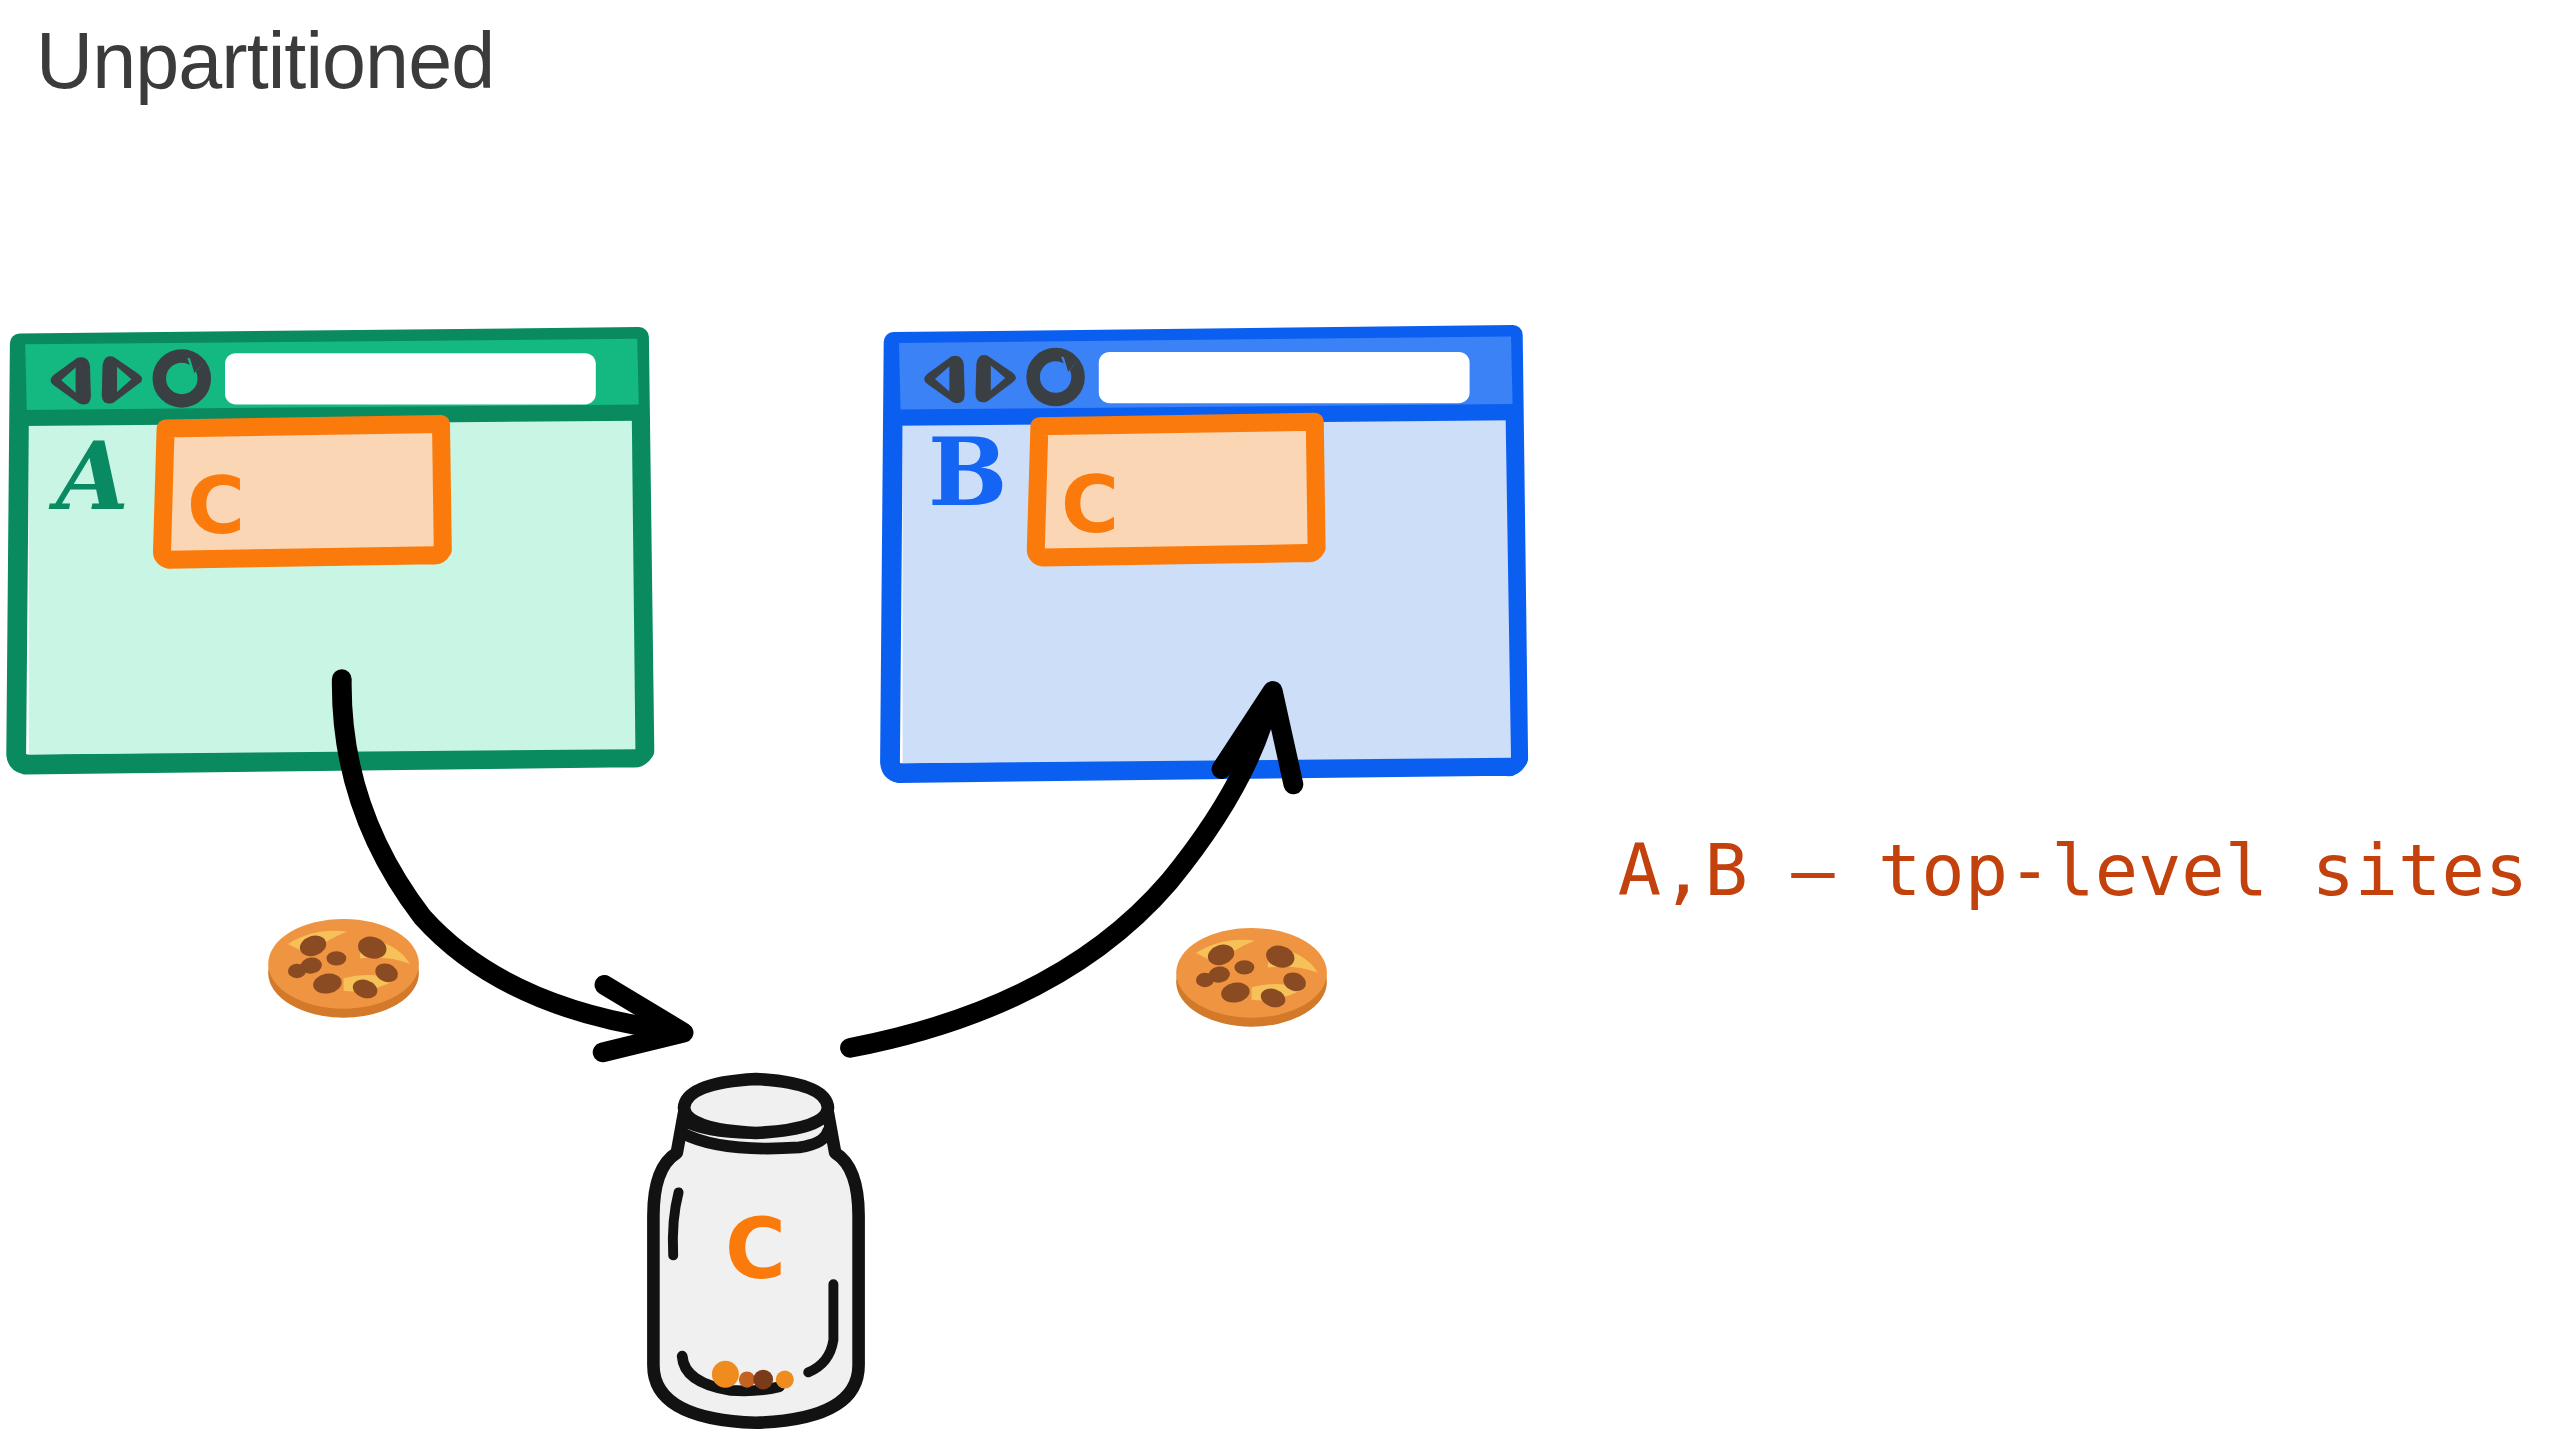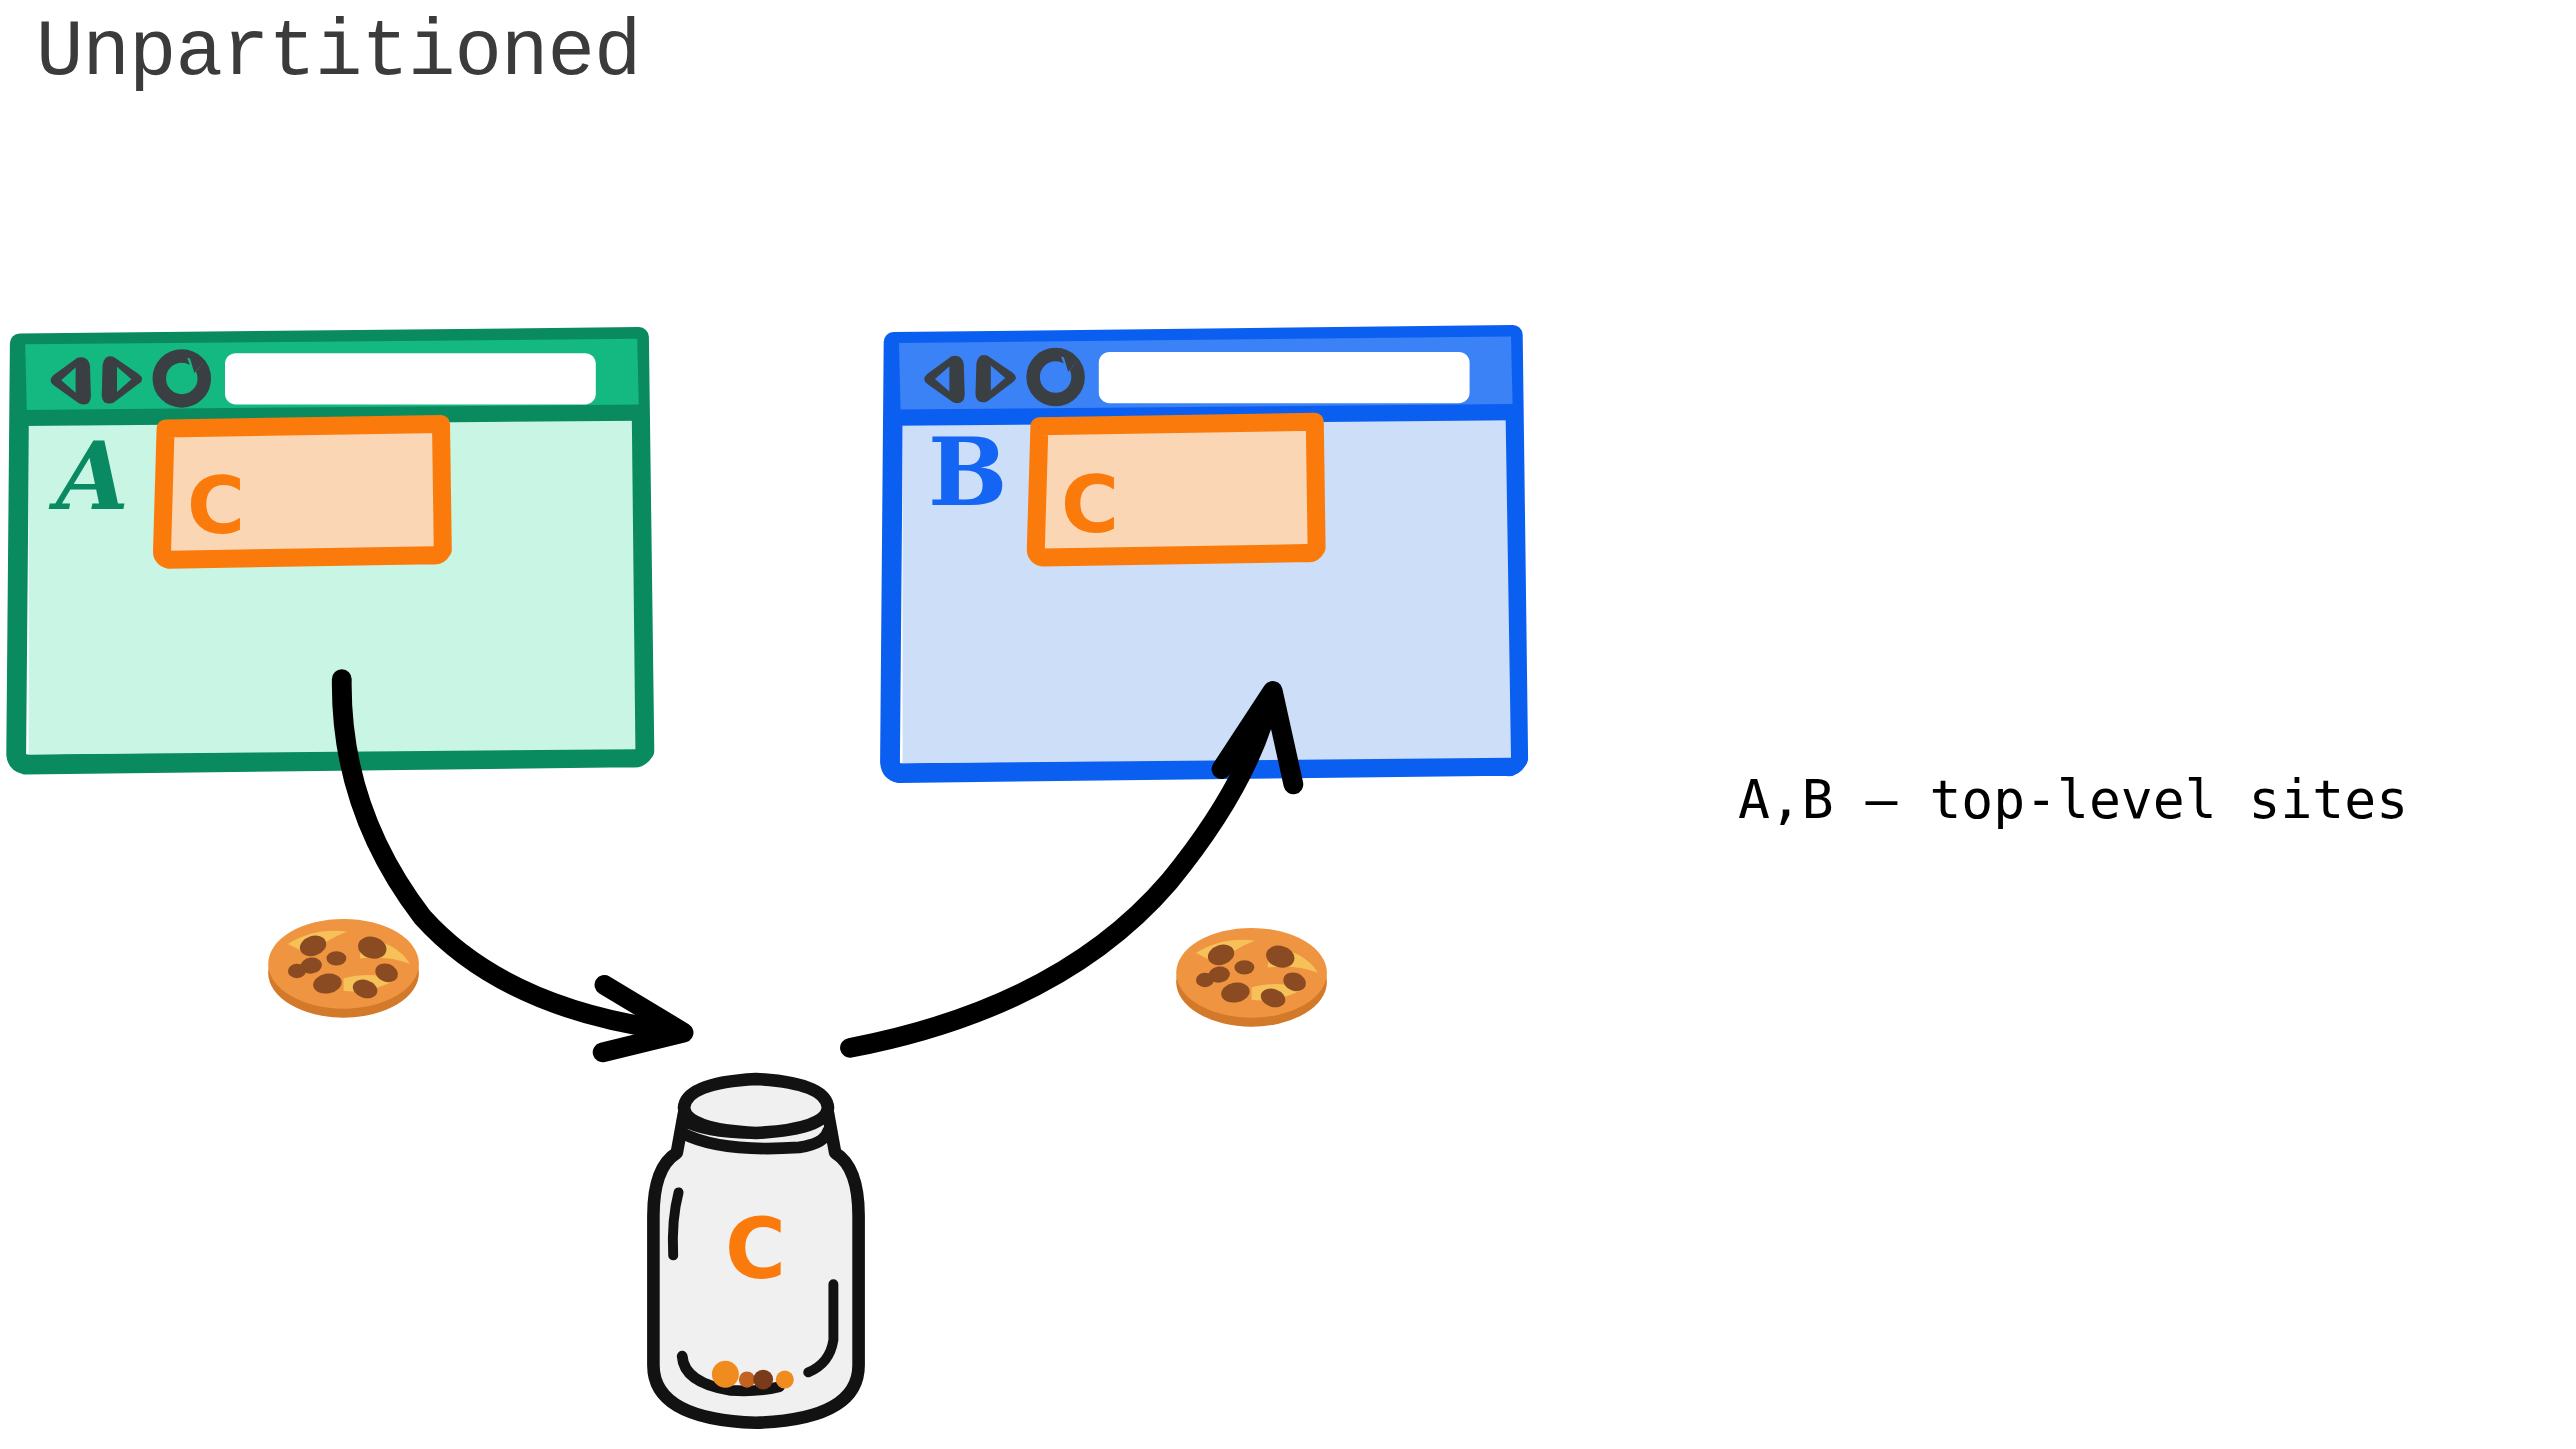--- a/index.html
+++ b/index.html
@@ -20,40 +20,40 @@
     position: absolute;
     inset: 0;
     width: 2576px;
     height: 1450px;
   }
 
   
   #page-title {
     position: absolute;
     left: 36px;
-    top: 12px;
-    font-family: Liberation Mono, monospace;
+    top: 20px;
+    font-family: Liberation Sans, sans-serif;
     font-size: 79px;
     line-height: 1.05;
     letter-spacing: -0.9px;
     color: #3b3b3b;
     white-space: pre;
   }
 
   
   #legend {
     position: absolute;
     left: 1601px;
     top: 604px;
     width: 944px;
     text-align: center;
     font-family: "DejaVu Sans Mono", "Liberation Mono", monospace;
-    font-size: 53px;
+    font-size: 72px;
     line-height: 1.48;
-    color: #000000;
+    color: #c2410c;
     white-space: pre;
   }
   #legend .legend-line { display: block; }
 
   
   .browser {
     position: absolute;
   }
   .browser svg { display: block; overflow: visible; }
 

